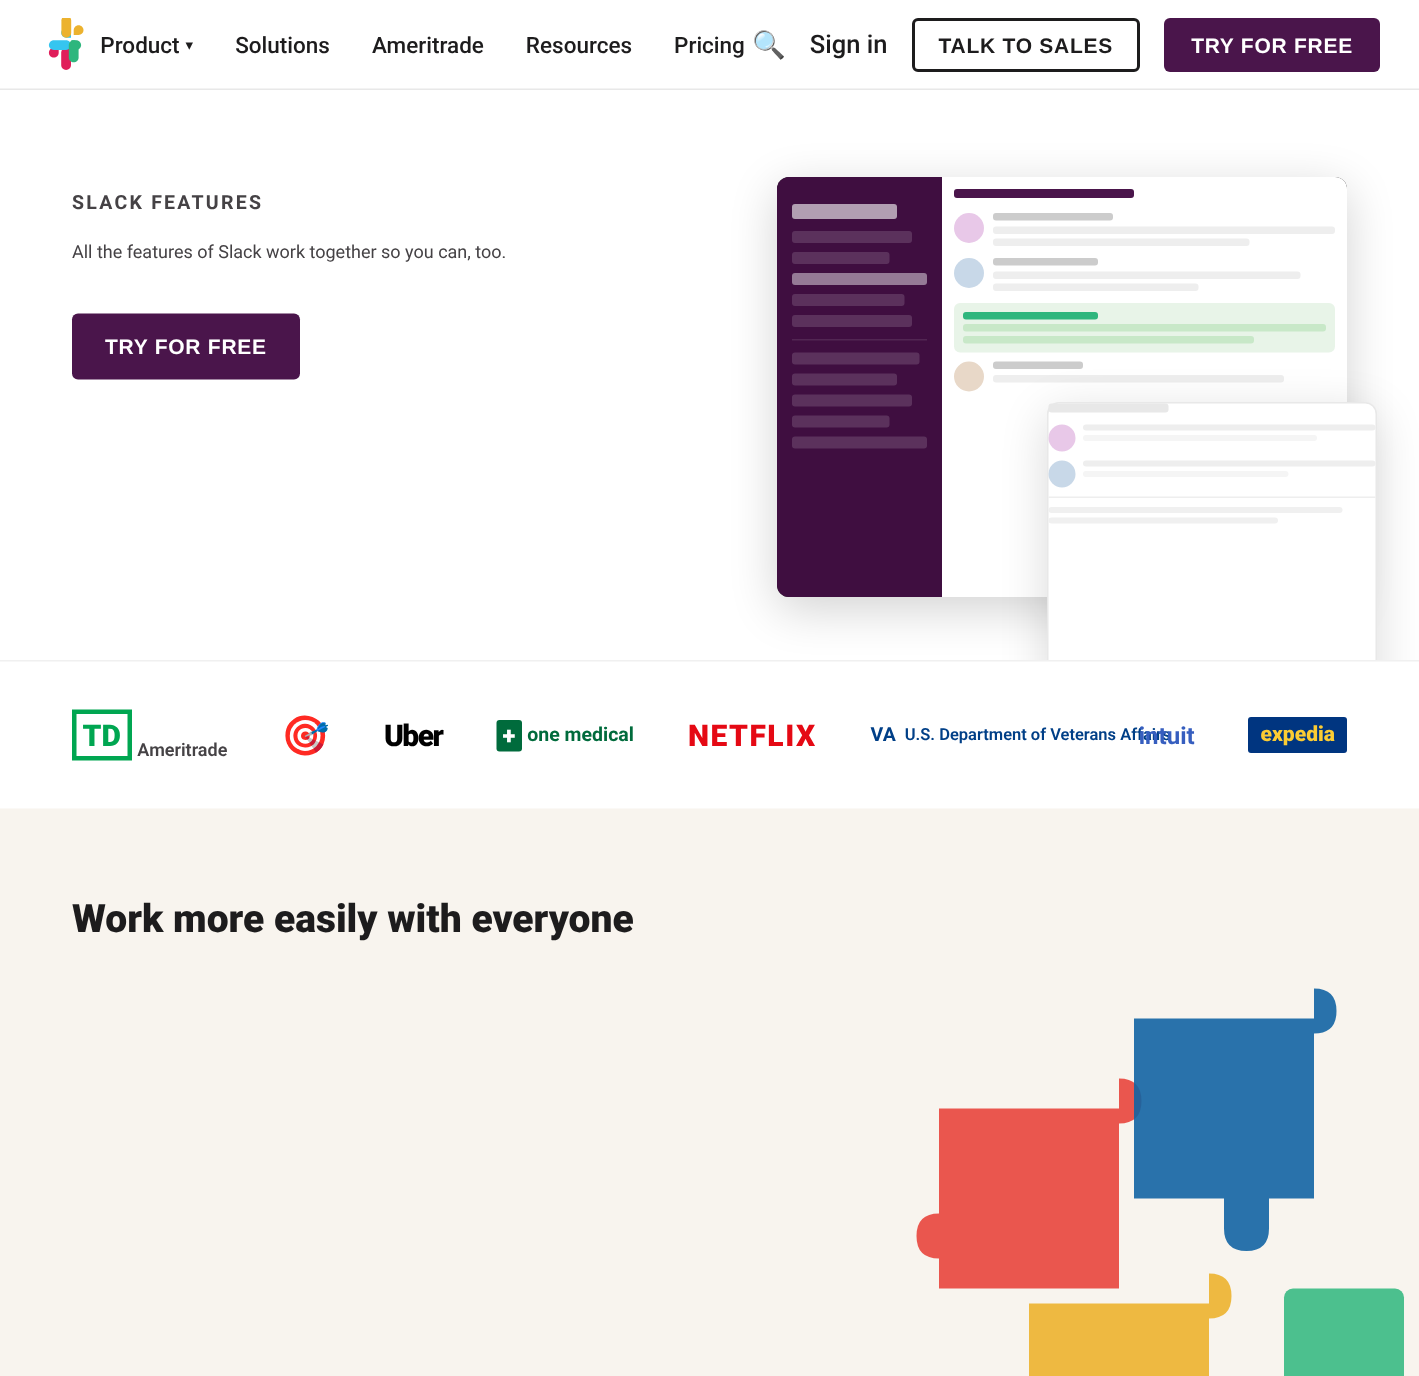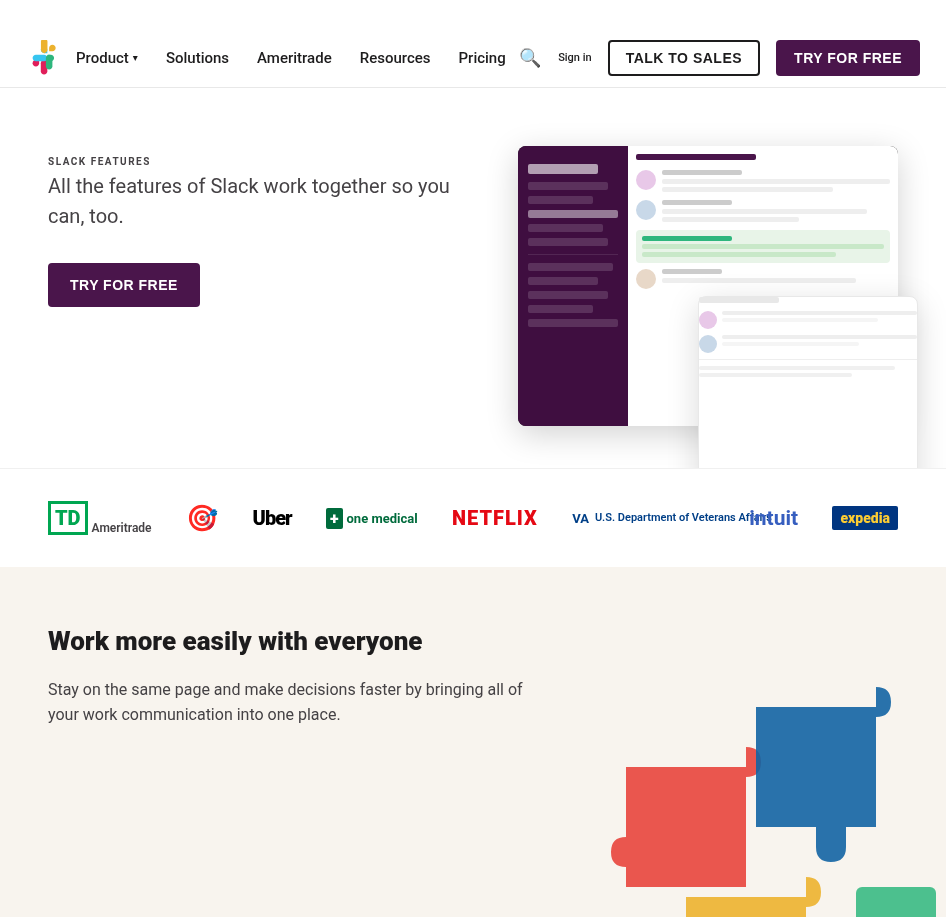--- a/index.html
+++ b/index.html
@@ -2,43 +2,43 @@
 <html><head>
   <meta charset="utf-8">
   <style>
     * { box-sizing: border-box; margin: 0; padding: 0; }
     body { font-family: -apple-system, BlinkMacSystemFont, 'Segoe UI', Roboto, sans-serif; background: #fff; overflow-x: hidden; }
 
     
     nav {
       display: flex; align-items: center; justify-content: space-between;
       padding: 0 26px; height: 60px; border-bottom: 1px solid #e8e8e8;
-      position: relative; z-index: 10; background: #fff; margin-top: 28px;
+      position: relative; z-index: 10; background: #fff;
     }
     .nav-logo { display: flex; align-items: center; gap: 8px; }
     .nav-logo svg { width: 36px; height: 36px; }
     .nav-links { display: flex; align-items: center; gap: 28px; }
     .nav-links a { text-decoration: none; color: #1d1c1d; font-size: 15px; font-weight: 500; display: flex; align-items: center; gap: 4px; }
     .nav-links a .chevron { font-size: 10px; }
     .nav-right { display: flex; align-items: center; gap: 16px; }
     .nav-search { background: none; border: none; cursor: pointer; font-size: 18px; color: #454245; }
-    .nav-signin { text-decoration: none; color: #1d1c1d; font-size: 11px; font-weight: 500; }
+    .nav-signin { text-decoration: none; color: #1d1c1d; font-size: 17px; font-weight: 500; }
     .btn-talk { background: none; border: 2px solid #1d1c1d; color: #1d1c1d; padding: 8px 16px; border-radius: 4px; font-size: 14px; font-weight: 700; cursor: pointer; letter-spacing: 0.5px; }
     .btn-try { background: #4a154b; color: #fff; padding: 10px 18px; border-radius: 4px; font-size: 14px; font-weight: 700; cursor: pointer; border: none; letter-spacing: 0.5px; }
 
     
     .hero {
       background: #fff; padding: 48px 48px 0 48px;
       display: flex; align-items: flex-start; justify-content: space-between;
       min-height: 380px; position: relative; overflow: hidden;
     }
     .hero-left { max-width: 420px; padding-top: 20px; }
-    .hero-label { font-size: 10px; font-weight: 700; letter-spacing: 1.5px; color: #454245; text-transform: uppercase; margin-bottom: 4px; }
+    .hero-label { font-size: 13px; font-weight: 700; letter-spacing: 1.5px; color: #454245; text-transform: uppercase; margin-bottom: 16px; }
     .hero-title { font-size: 44px; font-weight: 900; line-height: 1.1; color: #1d1c1d; margin-bottom: 20px; }
-    .hero-subtitle { font-size: 20px; color: #454245; margin-bottom: 32px; line-height: 1.5; }
+    .hero-subtitle { font-size: 12px; color: #454245; margin-bottom: 32px; line-height: 1.5; }
     .hero-ctas { display: flex; gap: 8px; flex-wrap: wrap; }
     .btn-hero-free { background: #4a154b; color: #fff; padding: 14px 22px; border-radius: 4px; font-size: 14px; font-weight: 700; cursor: pointer; border: none; letter-spacing: 0.5px; white-space: nowrap; }
     .btn-hero-features { background: none; border: 2px solid #1d1c1d; color: #1d1c1d; padding: 12px 20px; border-radius: 4px; font-size: 14px; font-weight: 700; cursor: pointer; letter-spacing: 0.5px; white-space: nowrap; }
 
     
     .hero-right { position: relative; flex: 1; display: flex; justify-content: flex-end; min-height: 320px; }
     .screenshot-main {
       width: 380px; height: 280px; background: #1d1c1d; border-radius: 8px;
       box-shadow: 0 8px 32px rgba(0,0,0,0.18); overflow: hidden; position: relative;
       margin-top: 10px;
@@ -62,21 +62,21 @@
       border-top: 1px solid #f0f0f0;
     }
     .logo-item { display: flex; align-items: flex-end; font-size: 18px; font-weight: 700; color: #454245; gap: 4px; white-space: nowrap; }
     .logo-td { color: #00a651; font-weight: 900; font-size: 20px; border: 3px solid #00a651; padding: 2px 4px; }
     .logo-target { color: #cc0000; font-size: 22px; }
     .logo-uber { font-size: 20px; font-weight: 900; color: #000; letter-spacing: -1px; }
     .logo-onemedical { color: #006b3c; font-size: 14px; display: flex; align-items: center; gap: 4px; }
     .logo-onemedical .plus { background: #006b3c; color: #fff; font-size: 16px; padding: 1px 4px; border-radius: 2px; font-weight: 900; }
     .logo-netflix { color: #e50914; font-weight: 900; font-size: 20px; letter-spacing: 1px; }
     .logo-va { font-size: 13px; color: #003f87; font-weight: 700; display: flex; align-items: center; gap: 6px; }
-    .logo-intuit { color: #365ebf; font-weight: 700; font-size: 21px; }
+    .logo-intuit { color: #365ebf; font-weight: 700; font-size: 16px; }
     .logo-expedia { color: #fbcc33; background: #003580; padding: 4px 8px; border-radius: 2px; font-weight: 900; font-size: 14px; }
 
     
     .section-work {
       background: #f8f4ee; padding: 60px 48px 0 48px;
       display: flex; align-items: flex-start; justify-content: space-between; position: relative;
       min-height: 700px; overflow: hidden;
     }
     .section-work-left { max-width: 440px; }
     .section-work-title { font-size: 26px; font-weight: 900; color: #1d1c1d; margin-bottom: 20px; line-height: 1.15; }
@@ -254,15 +254,14 @@
 
       <path d="M140 290 L260 290 L260 270 Q275 270 275 285 Q275 300 260 300 L260 390 L140 390 L140 370 Q125 370 125 355 Q125 340 140 340 Z" fill="#ecb22e" opacity="0.9"></path>
 
       <rect x="310" y="280" width="80" height="80" rx="6" fill="#2eb67d" opacity="0.85"></rect>
       <rect x="60" y="380" width="70" height="70" rx="6" fill="#36c5f0" opacity="0.85"></rect>
     </svg>
   </div>
 
   <div class="section-work-left" style="max-width:480px; width:100%;">
     <h2 class="section-work-title">Work more easily with everyone</h2>
-    <p class="section-work-desc">Stay on the same page and make decisions faster by bringing all of your work communication into one place.</p>
   </div>
 </section>
 
 </body></html>

